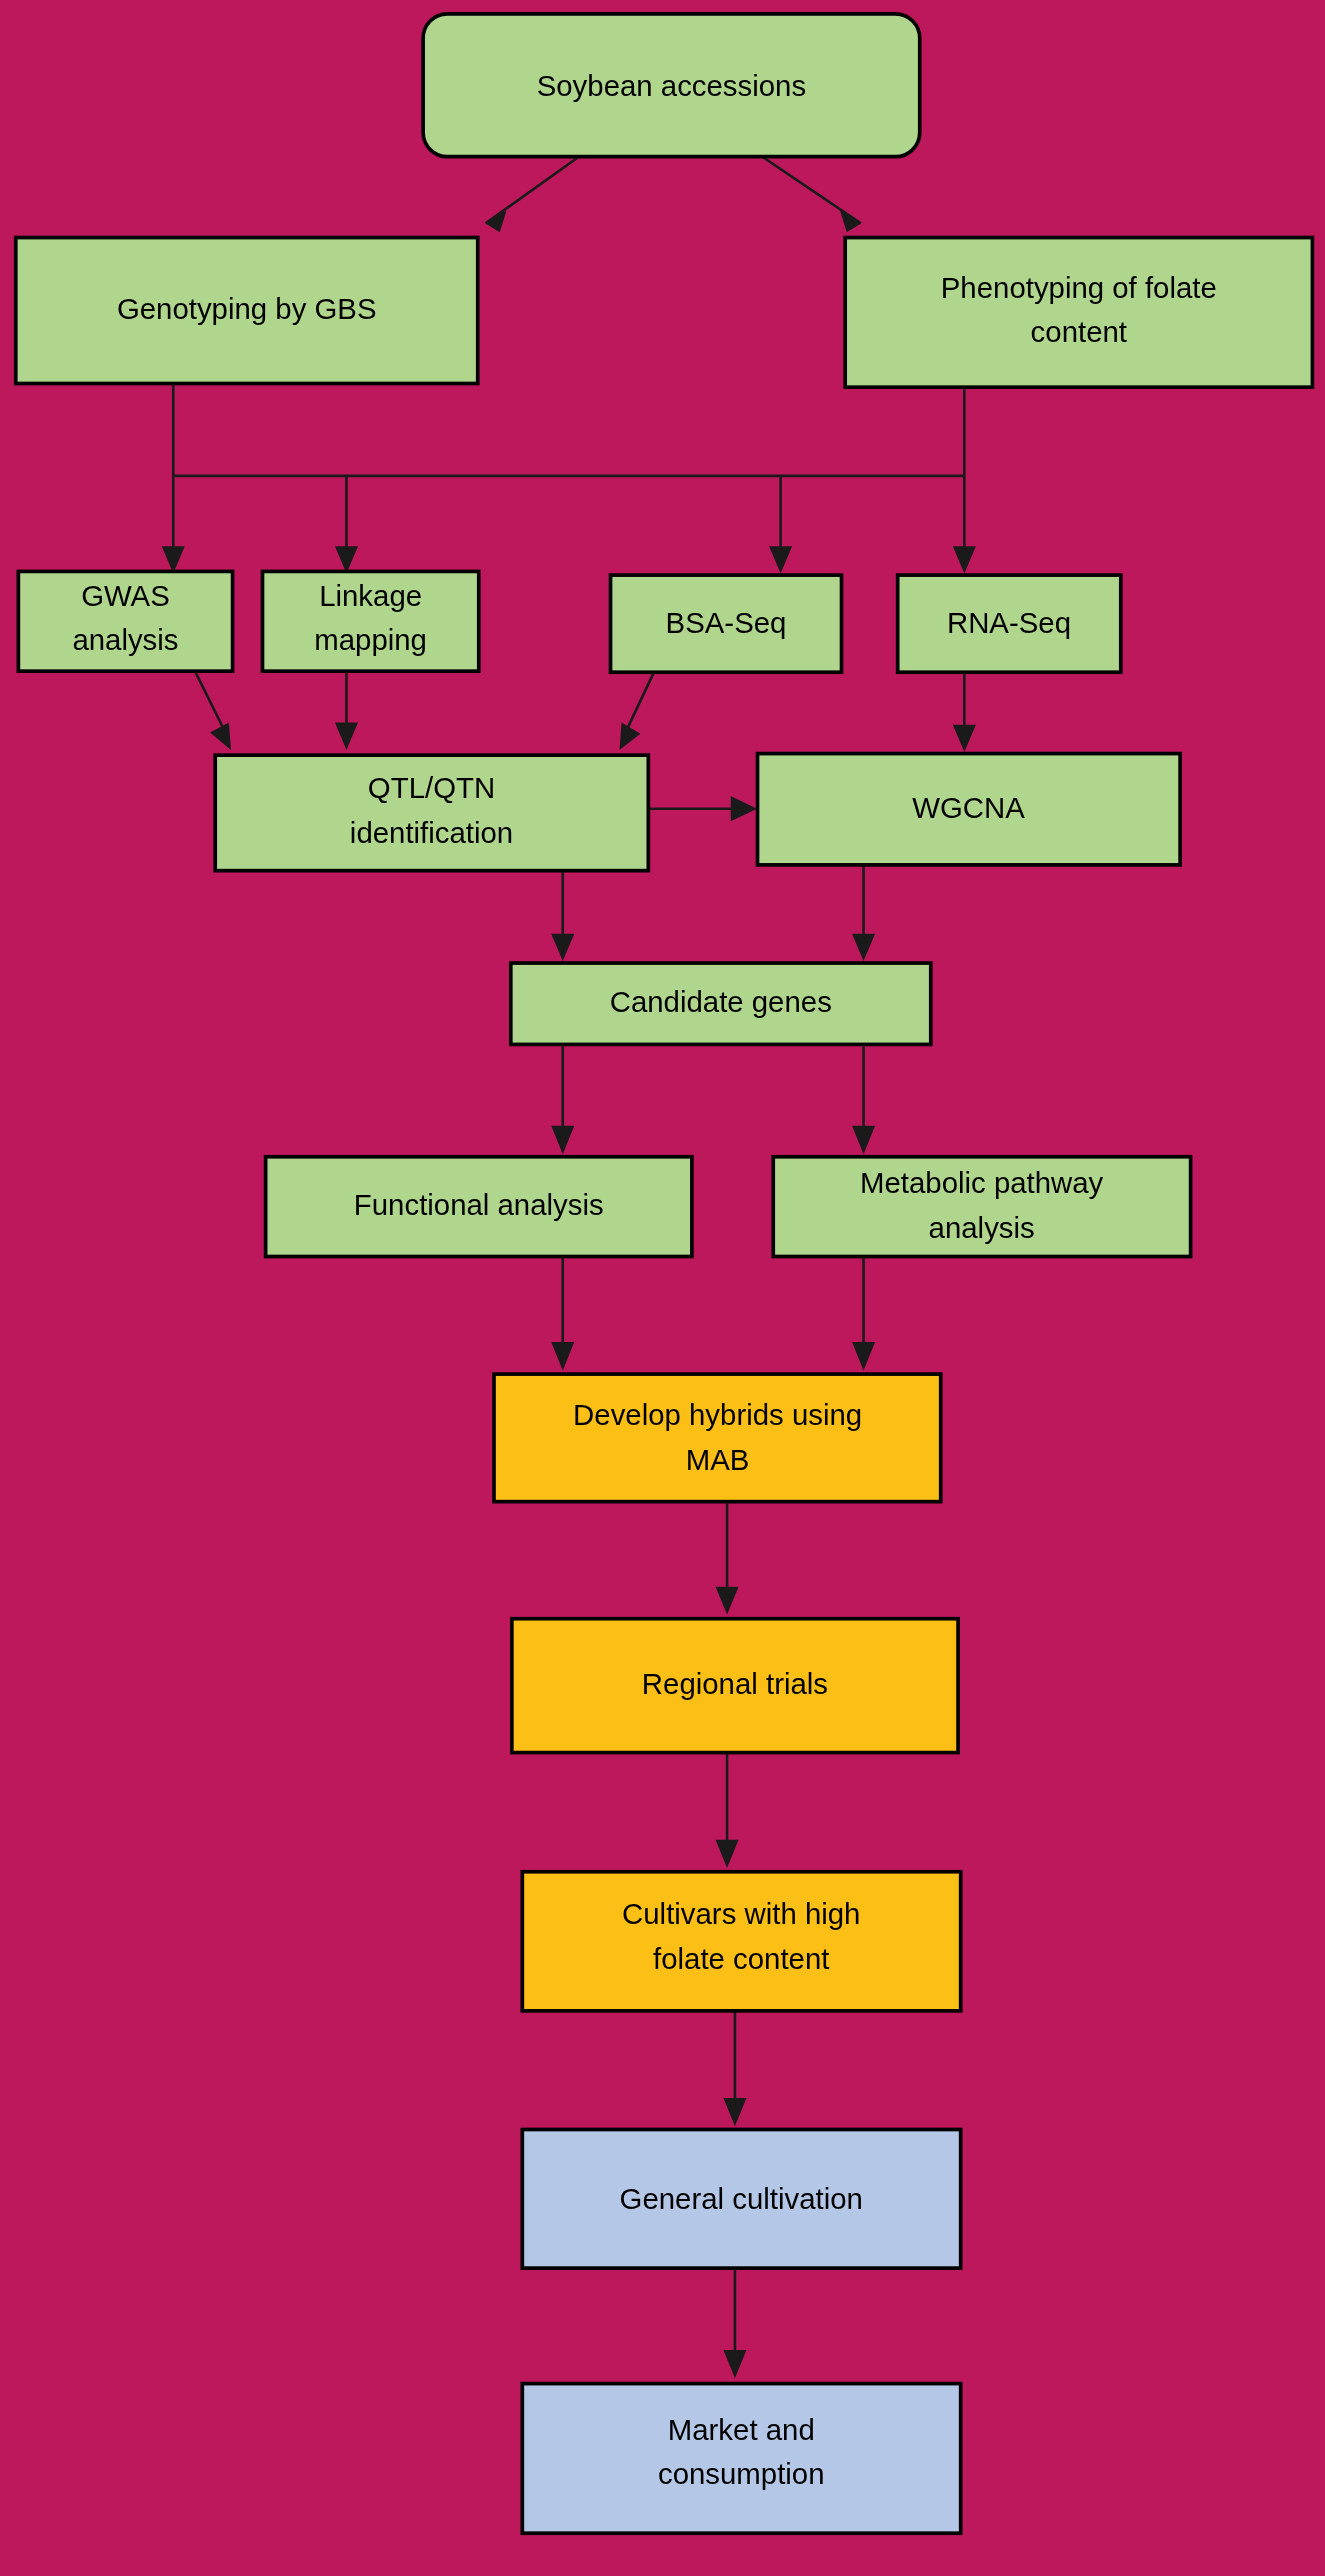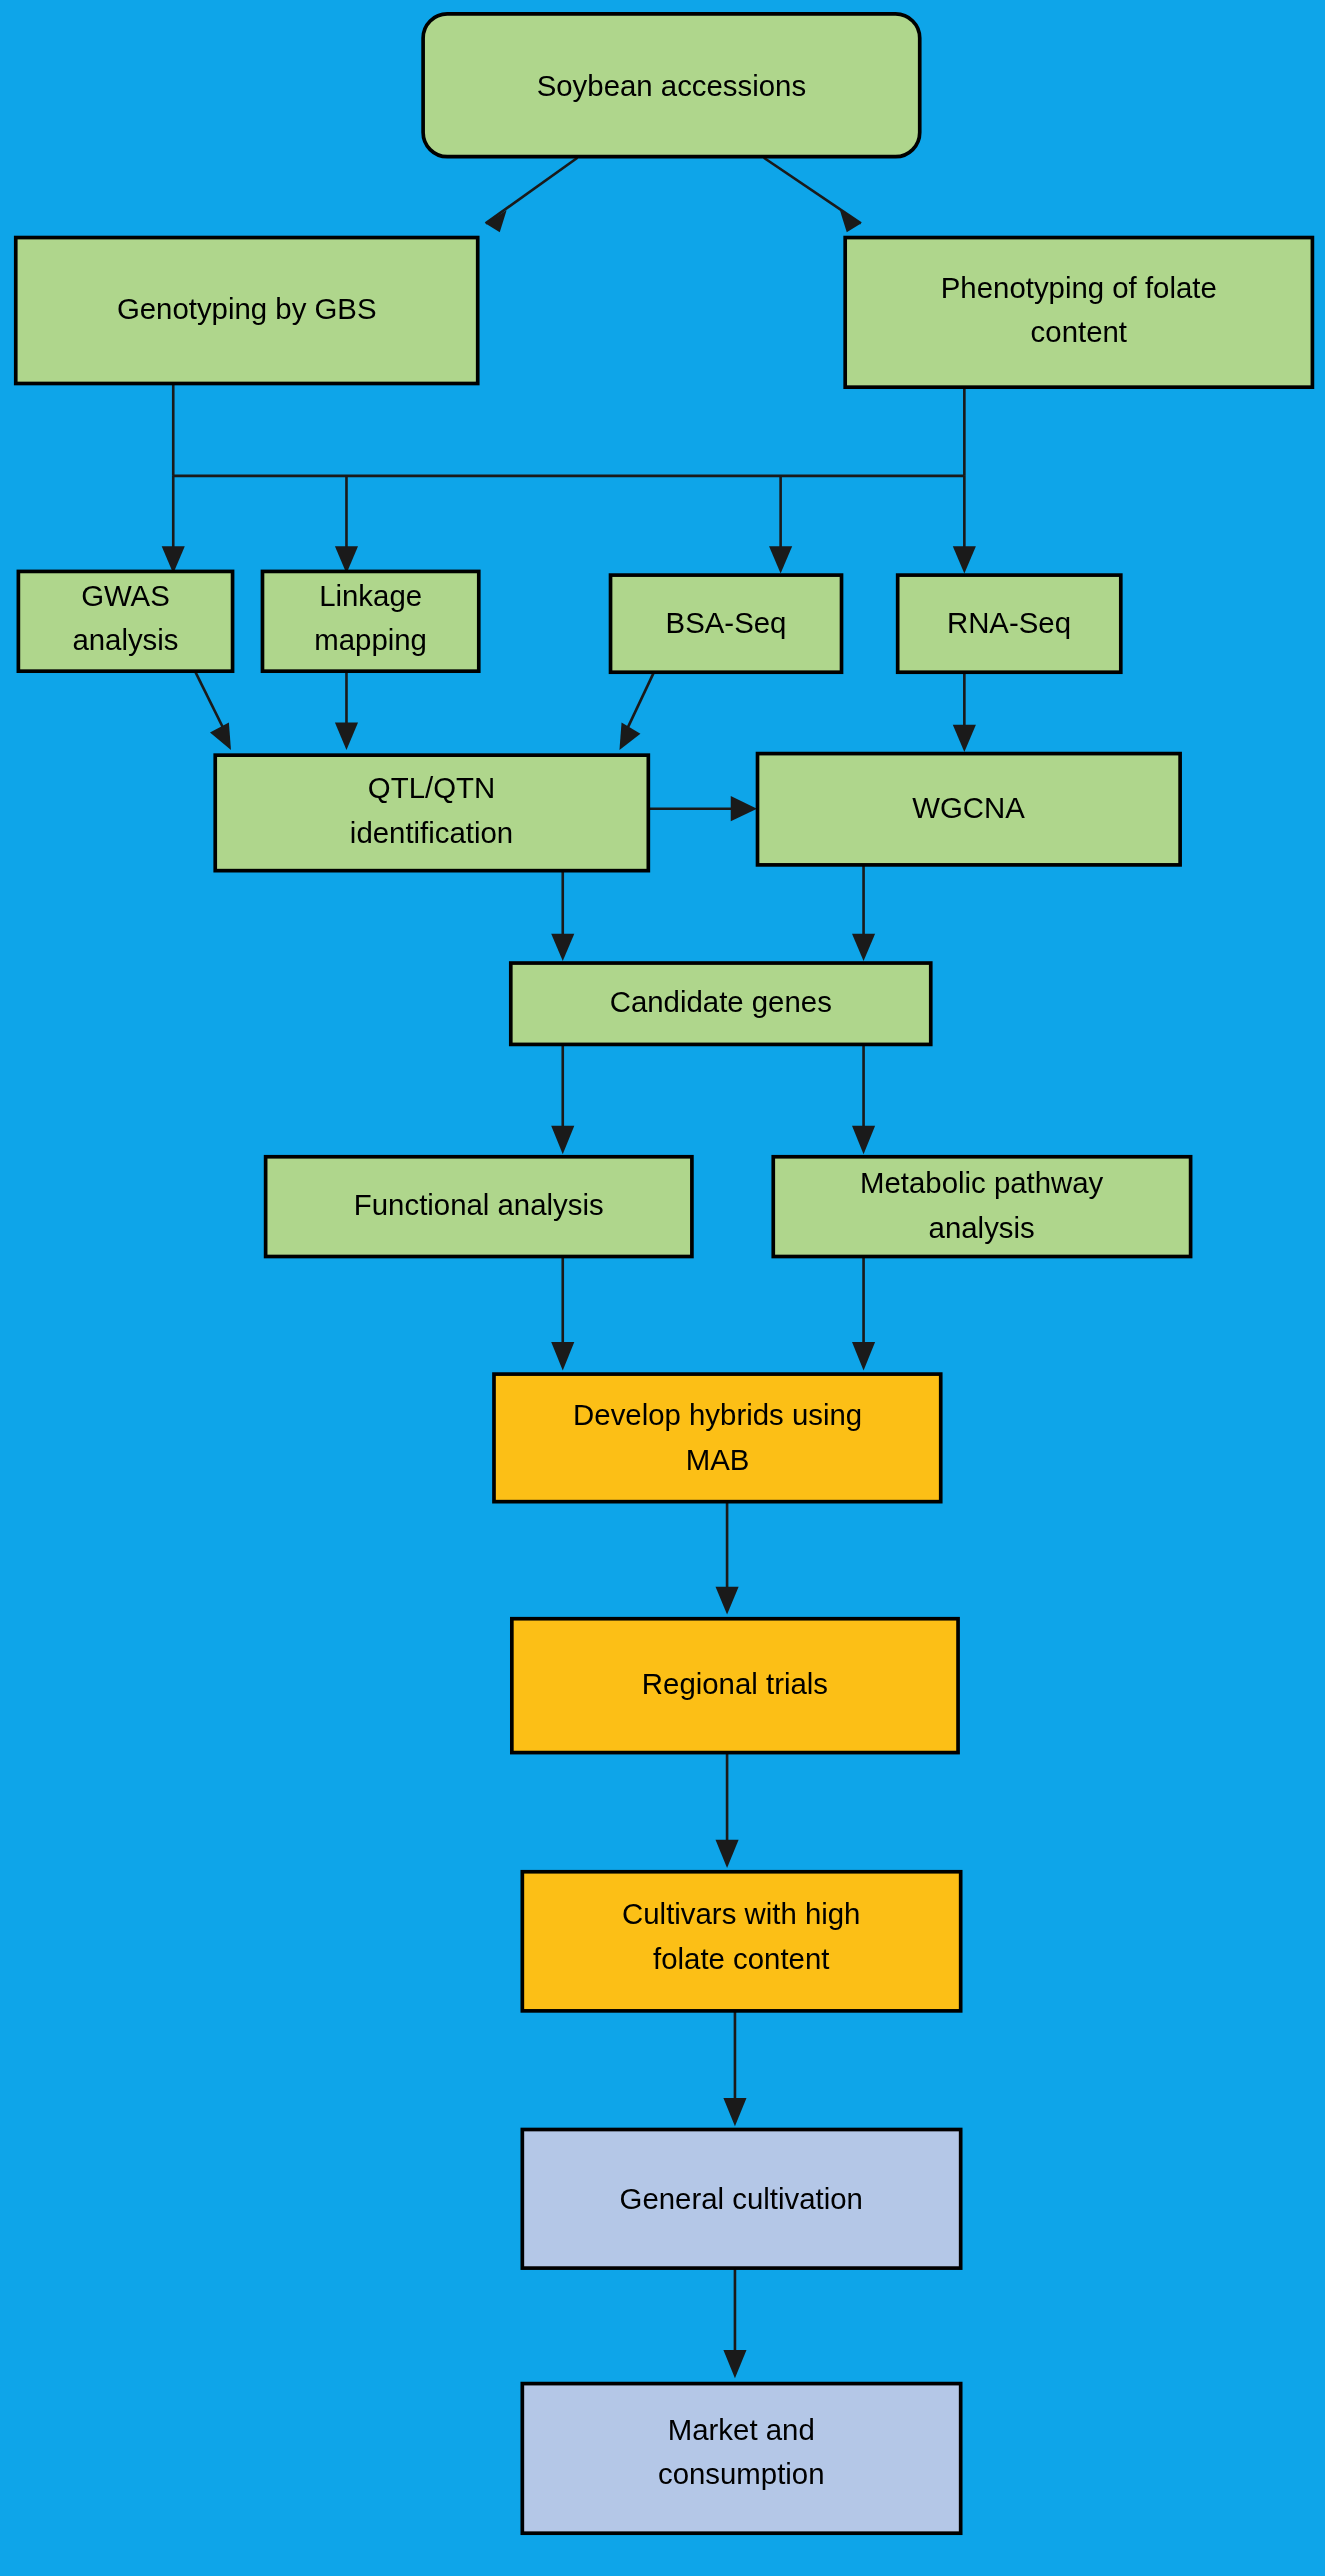--- a/index.html
+++ b/index.html
@@ -7,21 +7,21 @@
     padding: 0;
     background: #ffffff;
   }
   body {
     font-family: "Liberation Sans", sans-serif;
   }
   #flow-root {
     position: relative;
     width: 1325px;
     height: 2576px;
-    background: #0ea5e9;
+    background: #be185d;
     overflow: hidden;
   }
   svg.flow-svg {
     position: absolute;
     top: 0;
     left: 0;
     width: 1325px;
     height: 2576px;
     display: block;
   }

